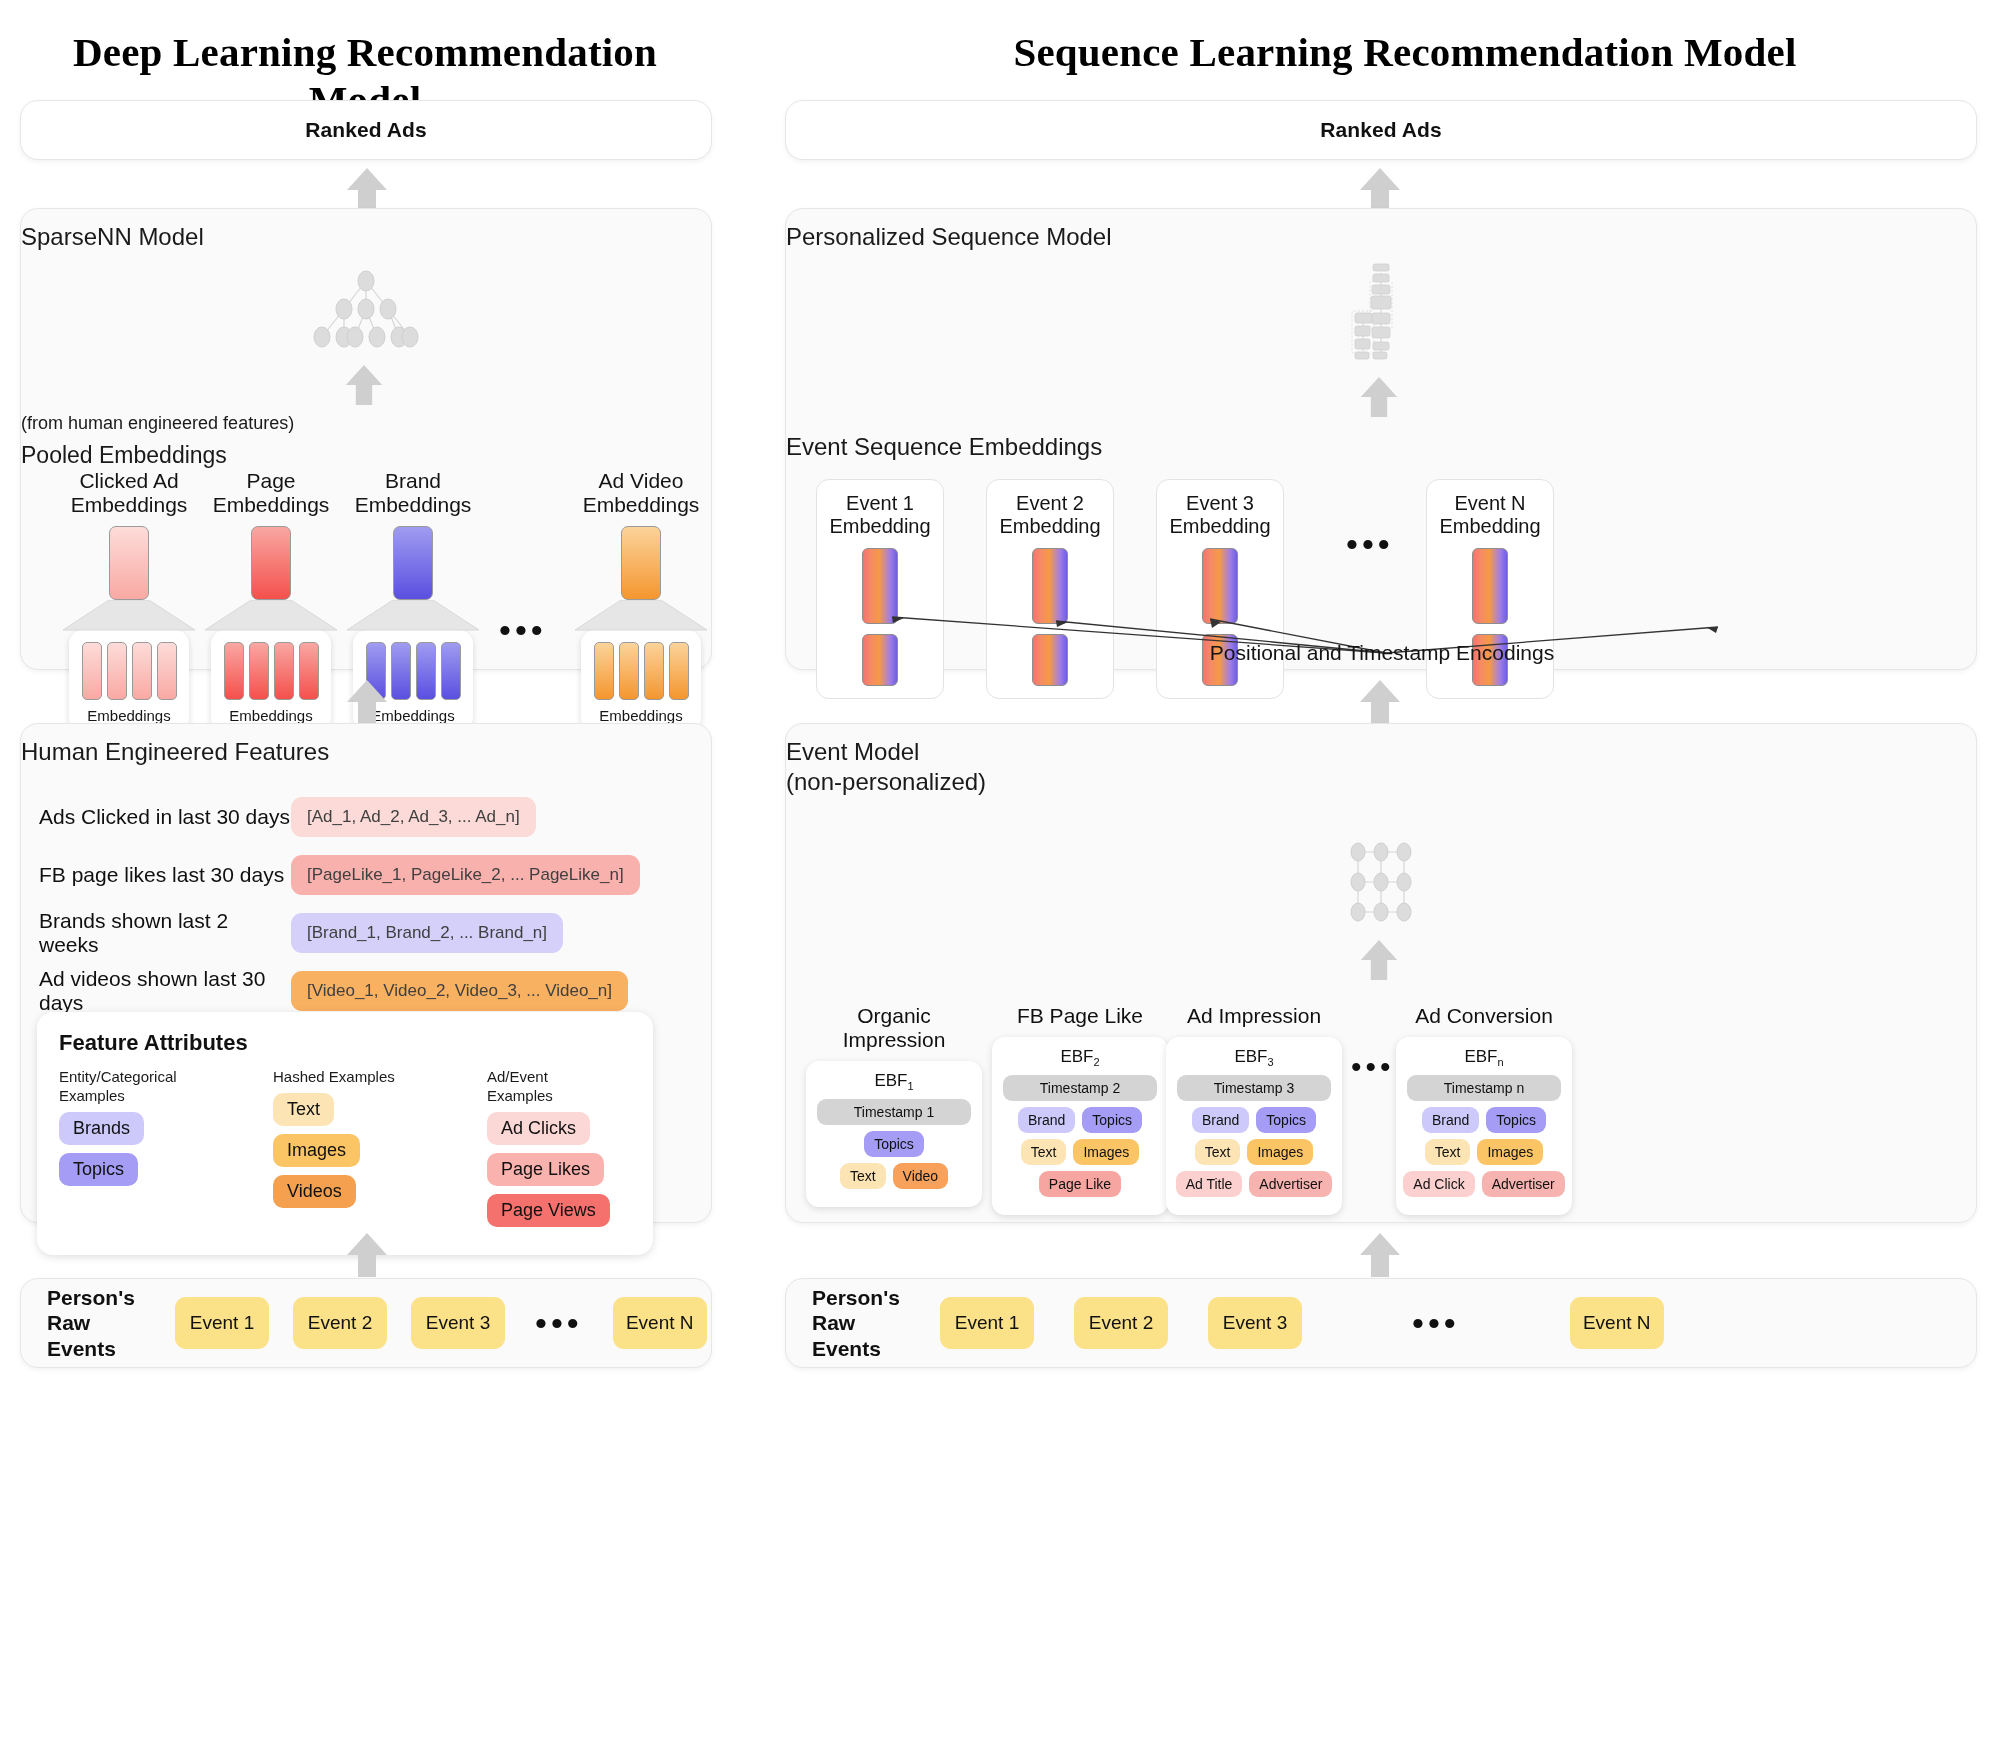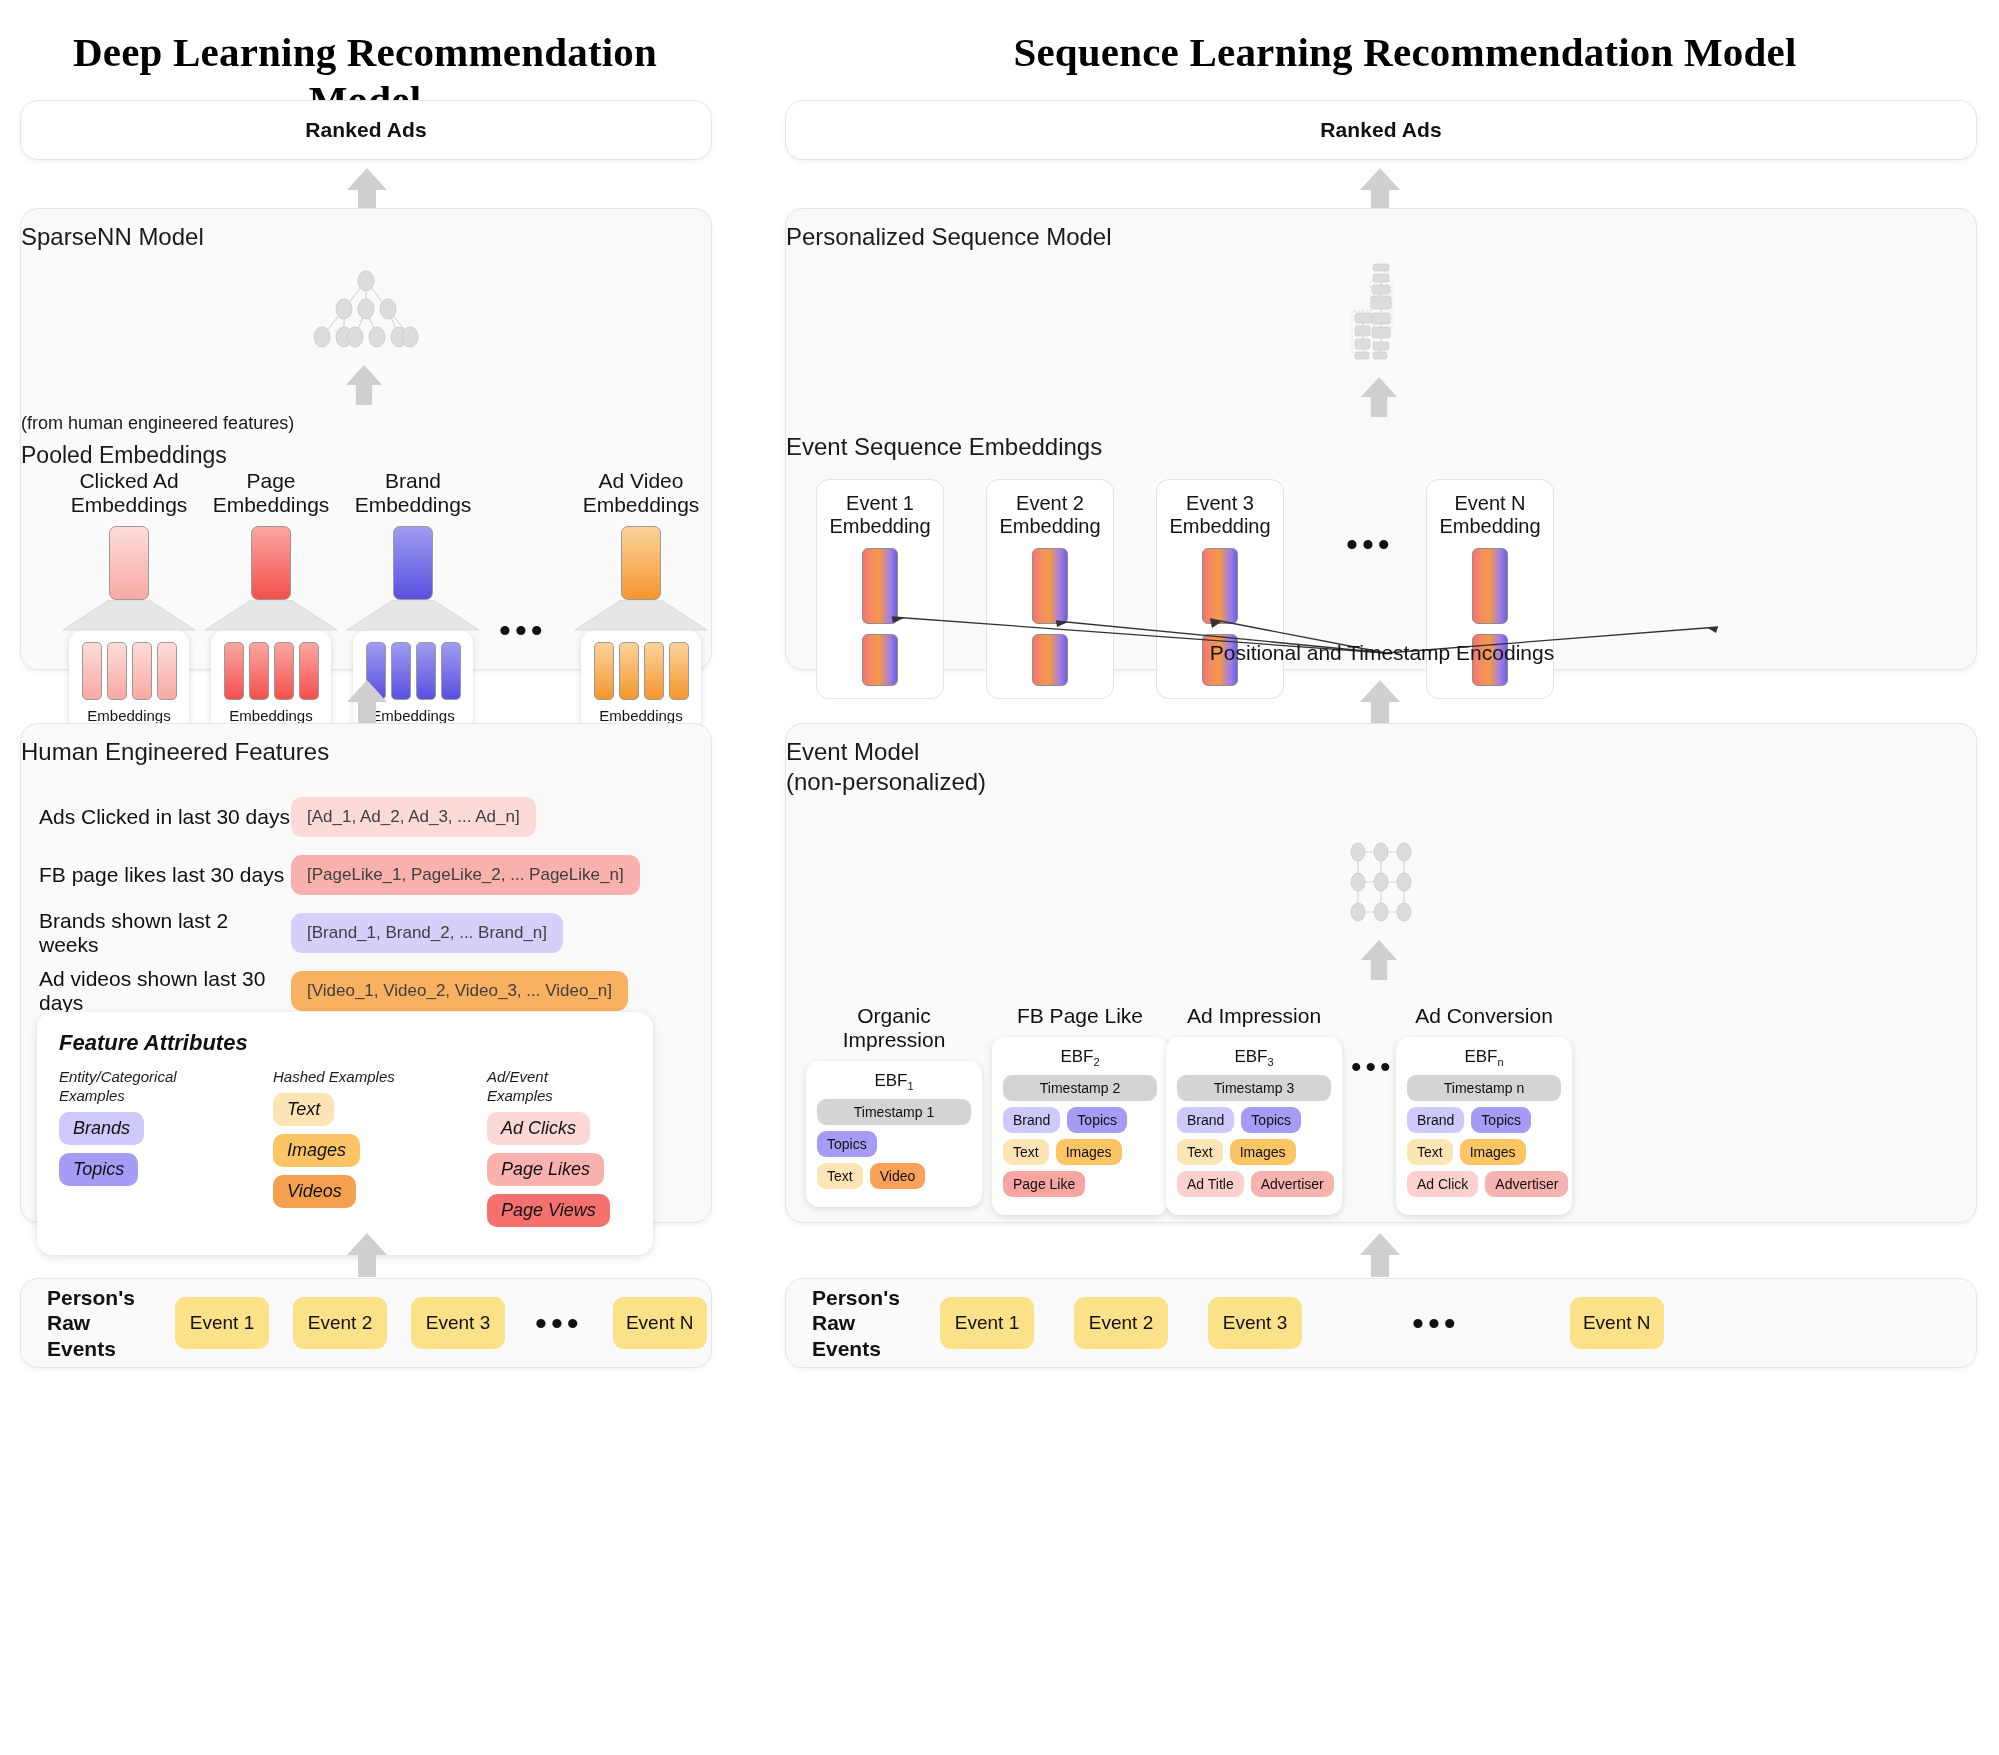--- a/index.html
+++ b/index.html
@@ -97,21 +97,21 @@
   .grid-icon{width:74px;height:84px;margin:0 auto;}
   .ebf-wrap{position:relative;height:200px;}
   .ebf-col{position:absolute;top:0;width:176px;text-align:center;}
   .ebf-col .hdr{font-size:21px;color:#101010;margin-bottom:9px;}
   .ebf-card{
     background:#fff;border-radius:13px;box-shadow:0 2px 7px rgba(0,0,0,.13);
     padding:10px 11px 12px;box-sizing:border-box;text-align:center;
   }
   .ebf-name{font-size:17px;color:#111;margin-bottom:7px;}
   .ebf-name sub{font-size:11px;}
-  .erow{display:flex;gap:7px;justify-content:flex-start;margin-bottom:6px;}
+  .erow{display:flex;gap:7px;justify-content:center;margin-bottom:6px;}
   .etag{border-radius:9px;padding:5px 10px;font-size:14px;color:#111;white-space:nowrap;}
   .etag.full{width:100%;text-align:center;box-sizing:border-box;}
   .ebf-dots{position:absolute;font-size:30px;letter-spacing:4px;color:#111;}
 </style>
 </head>
 <body>
 
 <div class="page">
 
   <div class="col left">
@@ -257,21 +257,21 @@
           <div class="hef-row">
             <div class="hef-label">Brands shown last 2 weeks</div>
             <div class="pill" style="background:#d4d0fa;">[Brand_1, Brand_2, ... Brand_n]</div>
           </div>
           <div class="hef-row">
             <div class="hef-label">Ad videos shown last 30 days</div>
             <div class="pill" style="background:#f8b061;">[Video_1, Video_2, Video_3, ... Video_n]</div>
           </div>
         </div>
 
-      <div class="fa-box" style="position:absolute;left:16px;top:288px;width:616px;font-style:italic;">
+      <div class="fa-box" style="position:absolute;left:16px;top:288px;width:616px;">
         <div class="fa-title">Feature Attributes</div>
         <div class="fa-cols" id="fa-cols">
             <div class="fa-col">
               <div class="hdr">Entity/Categorical
 Examples</div>
               <div><span class="tag" style="background:#cdc9fa;">Brands</span></div>
               <div><span class="tag" style="background:#a49cf5;">Topics</span></div>
             </div>
             <div class="fa-col">
               <div class="hdr">Hashed Examples</div>

